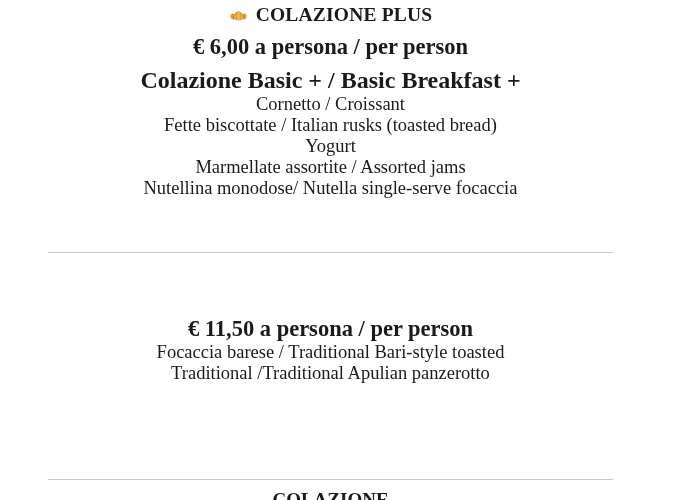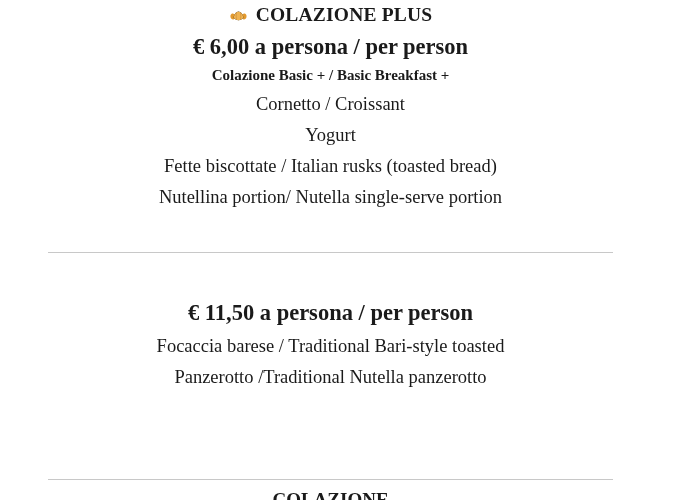--- a/index.html
+++ b/index.html
@@ -31,28 +31,28 @@
     align-items: center;
     justify-content: center;
     gap: 8px;
   }
   .price {
     font-size: 22.5px;
     font-weight: bold;
     margin-top: 8px;
   }
   .subtitle {
-    font-size: 15px;
+    font-size: 24px;
     font-weight: bold;
     margin-top: 7px;
   }
   .item {
     font-size: 18.5px;
     font-weight: normal;
-    margin-top: 10px;
+    margin-top: 0;
     white-space: nowrap;
   }
   .divider {
     border: 0;
     border-top: 1px solid #c8c8c8;
     margin: 0;
     position: absolute;
     left: 48px;
     right: 48px;
   }
@@ -65,21 +65,21 @@
   #divider-1 {
     top: 252px;
   }
   #section-super {
     position: absolute;
     top: 272px;
     left: 0;
     right: 0;
   }
   #section-super .price {
-    margin-top: 28px;
+    margin-top: 44px;
   }
   #divider-2 {
     top: 479px;
   }
   .partial-row {
     position: absolute;
     top: 489px;
     left: 0;
     right: 0;
     text-align: center;
@@ -119,30 +119,31 @@
           <path d="M5.5 12.5 C7 7 9.5 4.5 12 4.5 C14.5 4.5 17 7 18.5 12.5 C16.5 14.6 14.4 15.4 12 15.4 C9.6 15.4 7.5 14.6 5.5 12.5 Z" fill="#efb351"></path>
           <path d="M9.3 5.8 C9 8.5 9 12 9.5 14.9" stroke="#d2913a" stroke-width="0.9" fill="none"></path>
           <path d="M14.7 5.8 C15 8.5 15 12 14.5 14.9" stroke="#d2913a" stroke-width="0.9" fill="none"></path>
         </svg>
       </span>
       <span>COLAZIONE PLUS</span>
     </div>
     <div class="price">€ 6,00 a persona / per person</div>
     <div class="subtitle">Colazione Basic + / Basic Breakfast +</div>
     <div class="item">Cornetto / Croissant</div>
+    <div class="item">Fette biscottate / Italian rusks (toasted bread)</div>
     <div class="item">Yogurt</div>
-    <div class="item">Fette biscottate / Italian rusks (toasted bread)</div>
-    <div class="item">Nutellina portion/ Nutella single-serve portion</div>
+    <div class="item">Marmellate assortite / Assorted jams</div>
+    <div class="item">Nutellina monodose/ Nutella single-serve focaccia</div>
   </div>
 
   <hr class="divider" id="divider-1">
 
   <div class="section" id="section-super">
     <div class="price">€ 11,50 a persona / per person</div>
     <div class="item">Focaccia barese / Traditional Bari-style toasted</div>
-    <div class="item">Panzerotto /Traditional Nutella panzerotto</div>
+    <div class="item">Traditional /Traditional Apulian panzerotto</div>
   </div>
 
   <hr class="divider" id="divider-2">
 
   <div class="partial-row">COLAZIONE</div>
 
 </div>
 
 </body></html>

